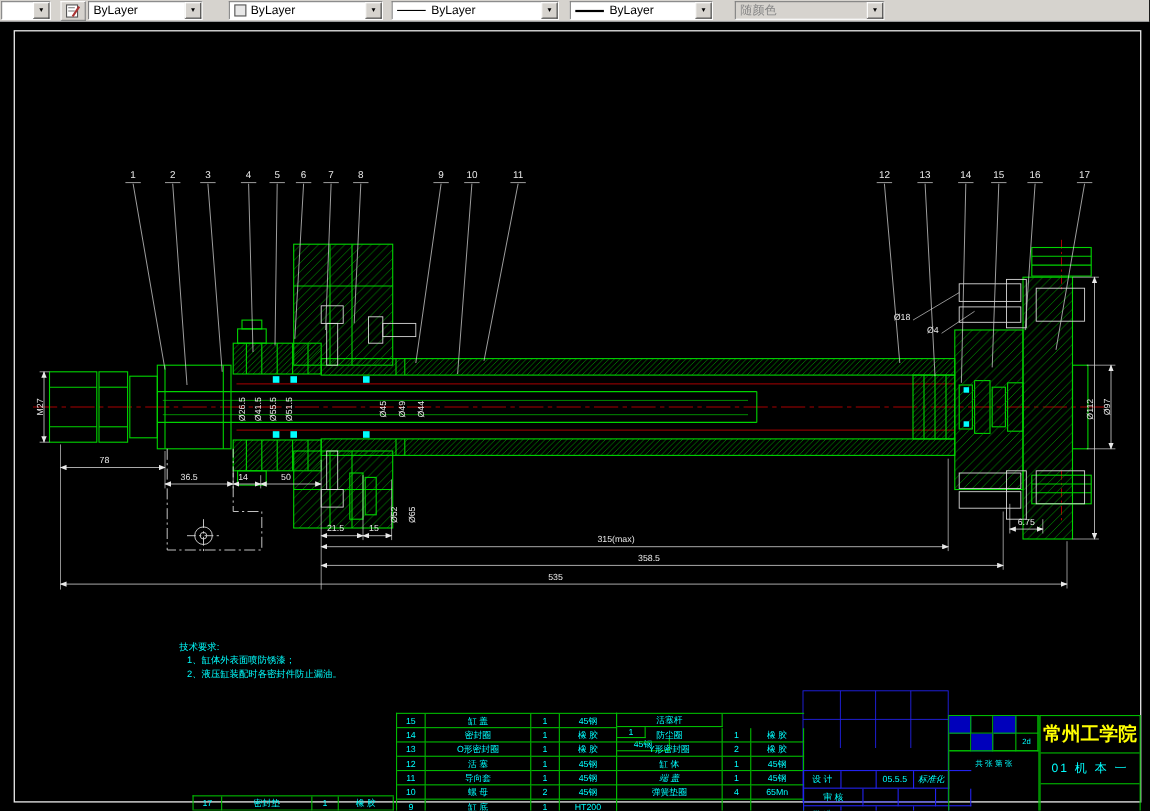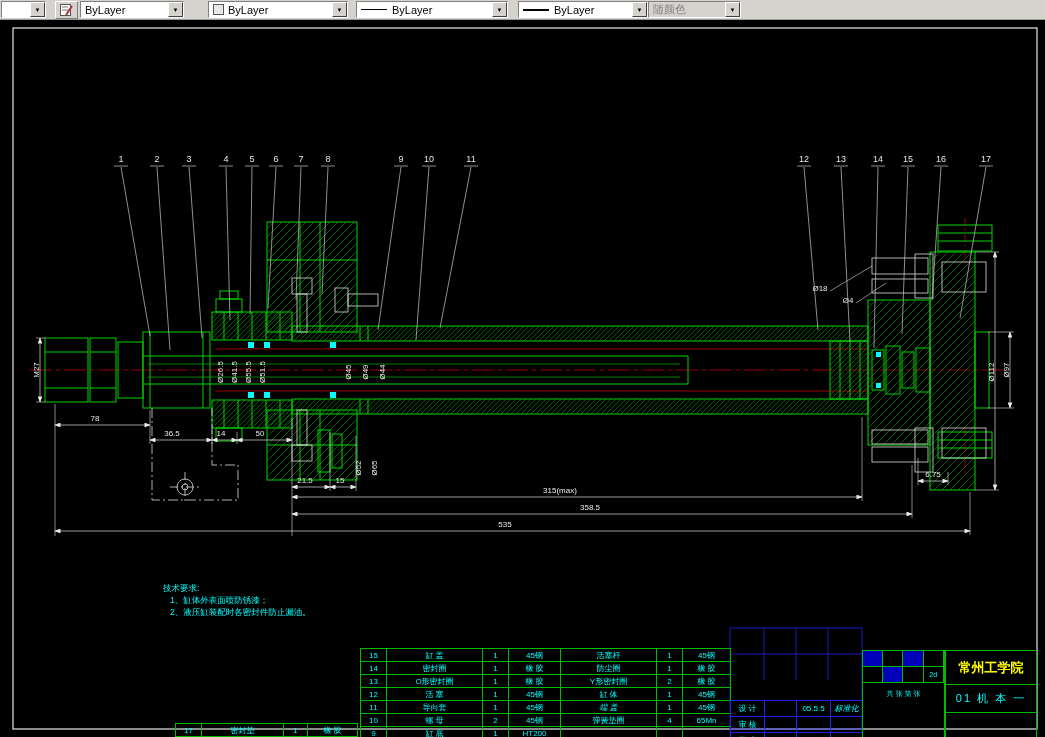--- a/index.html
+++ b/index.html
@@ -37,21 +37,21 @@
   
   .tb{position:absolute;border:1px solid #00bb00;box-sizing:border-box;color:#00ffff;}
   .tb .product{height:42px;display:flex;flex-direction:column;align-items:center;justify-content:center;
        color:#ffff00;font-size:10px;font-weight:bold;line-height:13px;border-bottom:1px solid #00bb00;}
   .tb .minigrid{display:flex;flex-wrap:wrap;width:100%;height:32px;border-bottom:1px solid #00bb00;box-sizing:border-box;}
   .tb .mg{width:20.2px;height:16px;border-right:1px solid #00bb00;border-bottom:1px solid #00bb00;
        box-sizing:border-box;font-size:7px;color:#00ffff;display:flex;align-items:center;justify-content:center;}
   .tb .mg.fill{background:#0000bb;}
   .tb .sheetrow{height:21px;display:flex;align-items:center;justify-content:center;font-size:7px;color:#00ffff;}
   .tb .school{height:33px;display:flex;align-items:center;justify-content:center;color:#ffff00;
-       font-size:13px;font-weight:bold;border-bottom:1px solid #00bb00;}
+       font-size:17px;font-weight:bold;border-bottom:1px solid #00bb00;}
   .tb .classcode{height:27px;display:flex;align-items:center;justify-content:center;font-size:11px;
        color:#00ffff;border-bottom:1px solid #00bb00;letter-spacing:2px;}
   .tb .tbempty{height:37px;}
 </style>
 </head>
 <body>
 
 <div class="app">
 
   <div class="toolbar">
@@ -79,21 +79,21 @@
     <div class="combo" style="width:152px;margin-left:8px;">
       <span class="ltline"></span>
       <span>ByLayer</span>
       <span class="arrowbtn">▼</span>
     </div>
     <div class="combo" style="width:130px;margin-left:10px;">
       <span class="lwline"></span>
       <span>ByLayer</span>
       <span class="arrowbtn">▼</span>
     </div>
-    <div class="combo disabled" style="width:93px;margin-left:0;">
+    <div class="combo disabled" style="width:136px;margin-left:20px;">
       <span>随颜色</span>
       <span class="arrowbtn">▼</span>
     </div>
   </div>
 
   <div class="canvas">
   <svg width="1045" height="737" viewBox="0 20 1045 737" style="position:absolute;left:0;top:0;">
     <defs>
       <pattern id="h1" width="8" height="8" patternUnits="userSpaceOnUse">
         <path d="M0,8 L8,0" stroke="#00a000" stroke-width="0.6"></path>
@@ -395,21 +395,21 @@
           <div class="tcell" style="width: 52px;">45钢</div>
         </div>
         <div class="trow" style="height: 13px;">
           <div class="tcell" style="width: 26px;">9</div>
           <div class="tcell" style="width: 96px;">缸 底</div>
           <div class="tcell" style="width: 26px;">1</div>
           <div class="tcell" style="width: 52px;">HT200</div>
         </div>
       </div>
   <div class="ttable" style="left:560px;top:628px;">
-        <div class="trow" style="height: 13px;">
+        <div class="trow" style="height: 13px; flex-direction: column;">
           <div class="tcell" style="width: 96px;">活塞杆</div>
           <div class="tcell" style="width: 26px;">1</div>
           <div class="tcell" style="width: 48px;">45钢</div>
         </div>
         <div class="trow" style="height: 13px;">
           <div class="tcell" style="width: 96px;">防尘圈</div>
           <div class="tcell" style="width: 26px;">1</div>
           <div class="tcell" style="width: 48px;">橡 胶</div>
         </div>
         <div class="trow" style="height: 13px;">
@@ -447,21 +447,21 @@
         </div>
       </div>
   <div class="ttable blue" style="left:730px;top:680px;">
         <div class="trow" style="height: 16px;">
           <div class="tcell" style="width: 34px;">设 计</div>
           <div class="tcell" style="width: 32px;"></div>
           <div class="tcell" style="width: 34px;">05.5.5</div>
           <div class="tcell" style="width: 32px; font-style: italic;">标准化</div>
         </div>
         <div class="trow" style="height: 16px;">
-          <div class="tcell" style="width: 34px;">审 核</div>
+          <div class="tcell" style="width: 54px;">审 核</div>
           <div class="tcell" style="width: 32px;"></div>
           <div class="tcell" style="width: 34px;"></div>
           <div class="tcell" style="width: 32px;"></div>
         </div>
         <div class="trow" style="height: 16px;">
           <div class="tcell" style="width: 34px;">批 准</div>
           <div class="tcell" style="width: 32px;"></div>
           <div class="tcell" style="width: 34px;"></div>
           <div class="tcell" style="width: 32px;"></div>
         </div>

